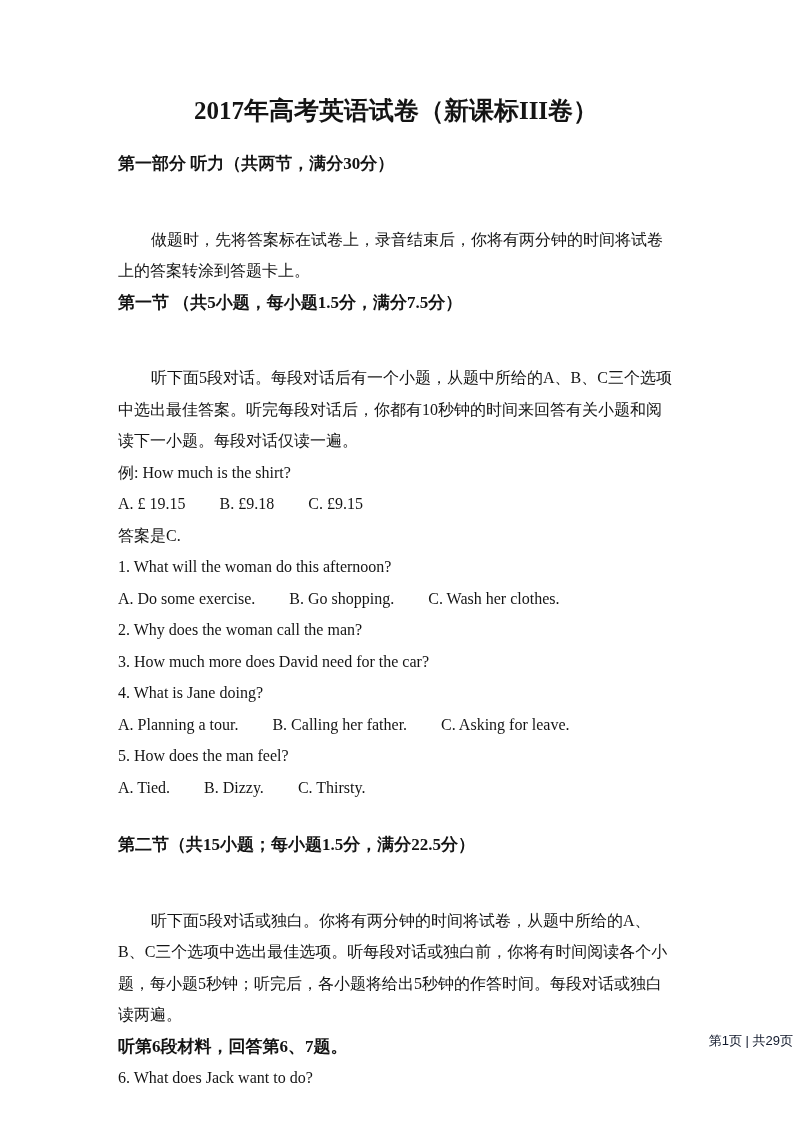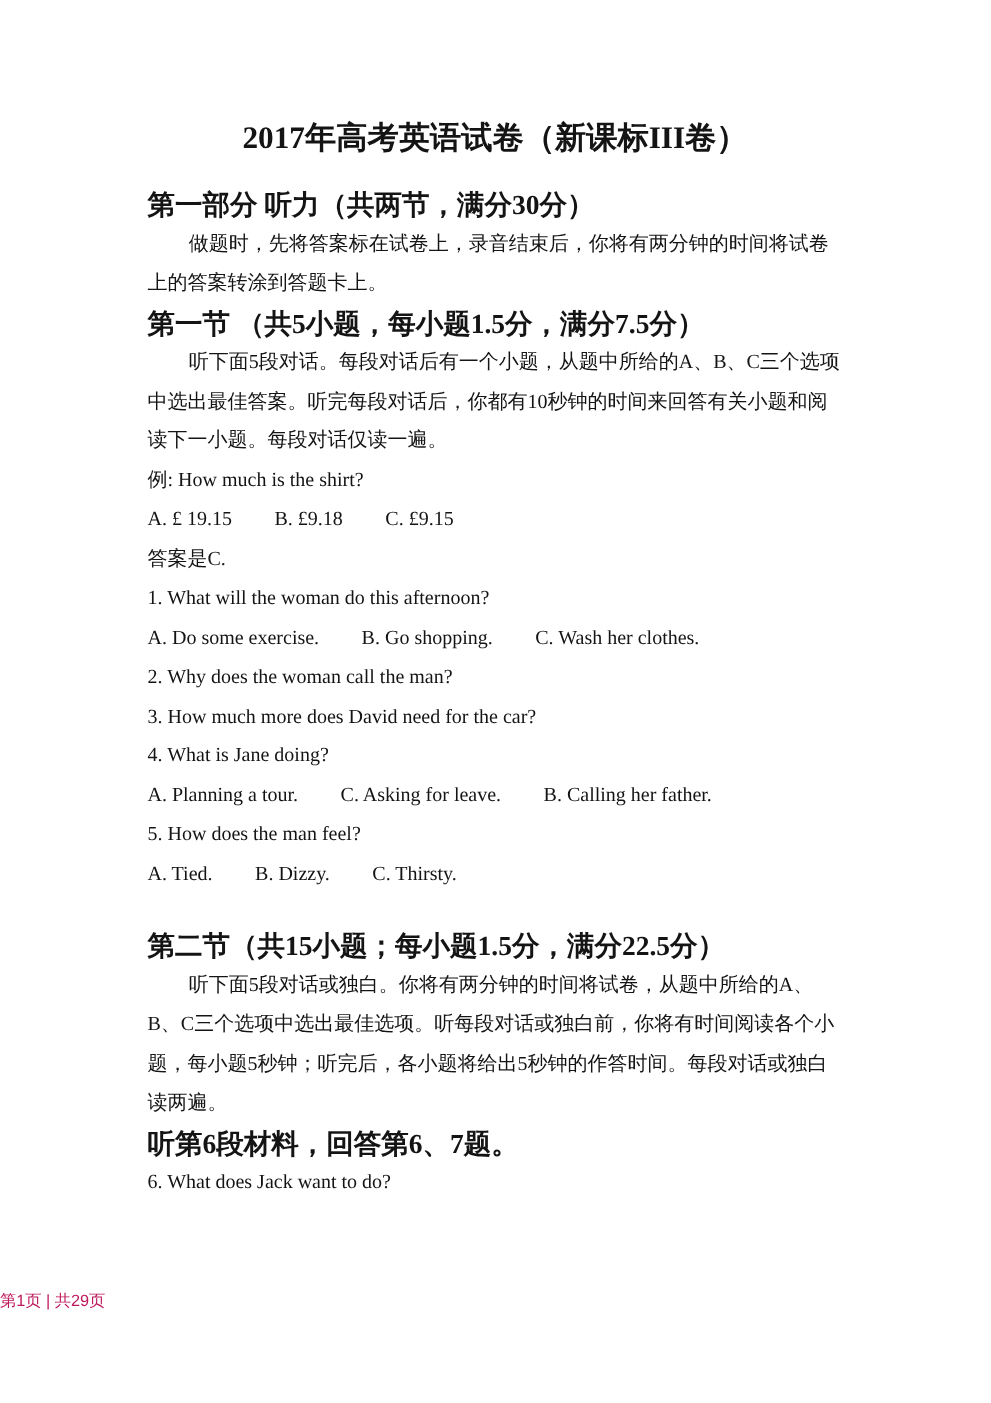--- a/index.html
+++ b/index.html
@@ -29,44 +29,45 @@
     line-height: 30px;
     margin-bottom: 22px;
     white-space: nowrap;
   }
   .line {
     line-height: 31.5px;
     white-space: nowrap;
   }
   .heading {
     font-weight: bold;
-    font-size: 22px;
+    font-size: 17px;
   }
   .indent {
     text-indent: 33px;
+    margin-top: 44px;
   }
   .options-row {
     display: flex;
     flex-direction: row;
     gap: 34px;
     line-height: 31.5px;
     white-space: nowrap;
   }
   .spacer-before-section2 {
     height: 26px;
   }
   .footer {
     position: absolute;
     left: 0;
     top: 1032px;
     width: 793px;
-    text-align: left;
+    text-align: right;
     font-family: "Liberation Sans", "DejaVu Sans", sans-serif;
     font-size: 13px;
-    color: #be185d;
+    color: #0f172a;
     line-height: 18px;
   }
 </style>
 </head>
 <body>
 
 <div class="page">
   <div class="content">
 
     <div class="doc-title">2017年高考英语试卷（新课标III卷）</div>
@@ -95,22 +96,22 @@
       <span>C. Wash her clothes.</span>
     </div>
 
     <div class="line">2. Why does the woman call the man?</div>
 
     <div class="line">3. How much more does David need for the car?</div>
 
     <div class="line">4. What is Jane doing?</div>
     <div class="options-row">
       <span>A. Planning a tour.</span>
+      <span>B. Calling her father.</span>
       <span>C. Asking for leave.</span>
-      <span>B. Calling her father.</span>
     </div>
 
     <div class="line">5. How does the man feel?</div>
     <div class="options-row">
       <span>A. Tied.</span>
       <span>B. Dizzy.</span>
       <span>C. Thirsty.</span>
     </div>
 
     <div class="spacer-before-section2"></div>

